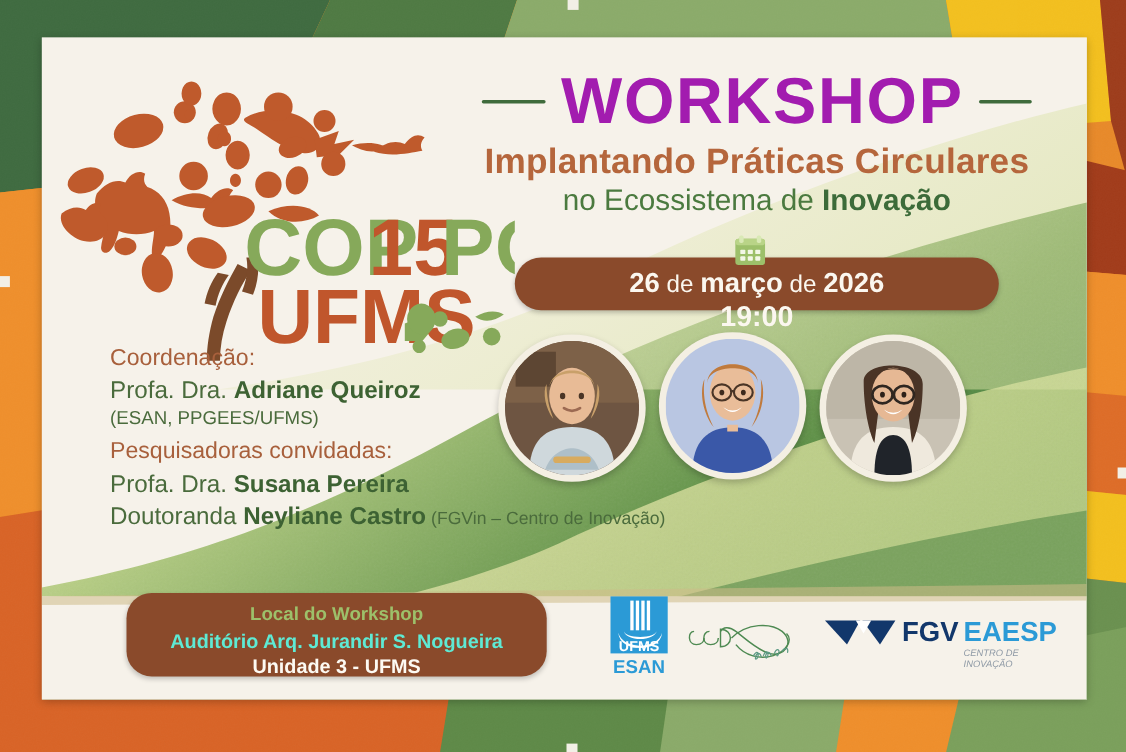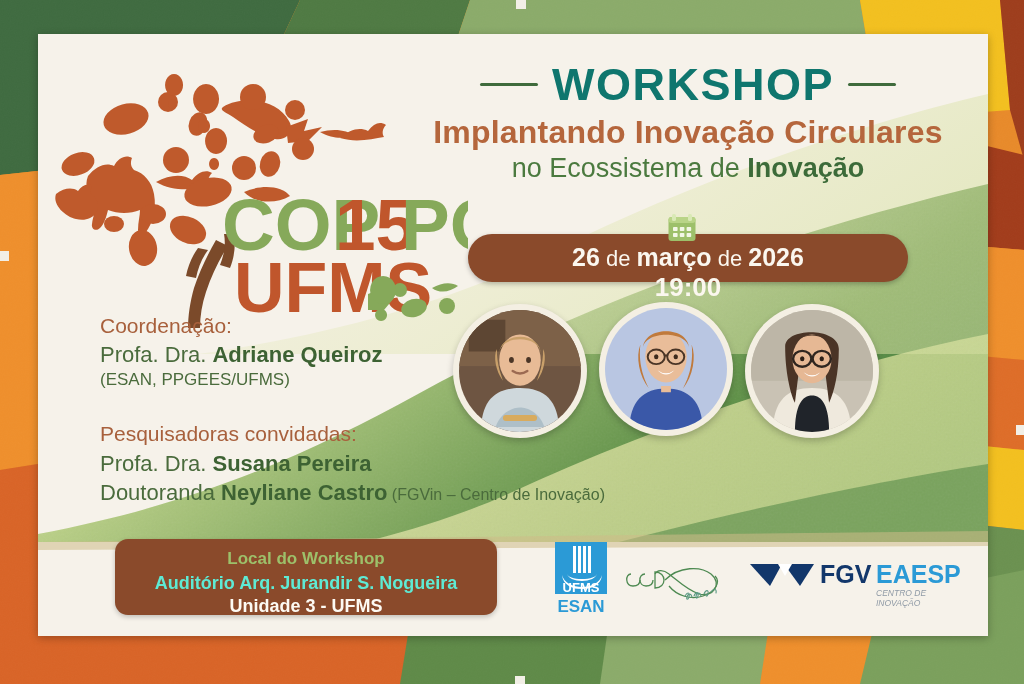--- a/index.html
+++ b/index.html
@@ -30,21 +30,21 @@
   
   #cop-logo { position:absolute; left:10px; top:38px; width:420px; height:260px; }
   #cop-logo svg { display:block; width:420px; height:260px; }
 
   
   #headline { position:absolute; left:360px; top:28px; width:580px; text-align:center; }
   #workshop-row { display:flex; align-items:center; justify-content:center; gap:14px; }
   .rule { height:3px; background:#3f6b3c; flex:0 0 58px; border-radius:2px; }
   .rule.short { flex-basis:48px; }
   #workshop {
-    font-size:45px; font-weight:bold; color:#0f766e; letter-spacing:1.5px;
+    font-size:59px; font-weight:bold; color:#a21caf; letter-spacing:1.5px;
     line-height:1.02;
   }
   #subtitle1 {
     margin-top:7px; font-size:32px; font-weight:bold; color:#b5663c;
     letter-spacing:.2px; line-height:1.12;
   }
   #subtitle2 {
     margin-top:2px; font-size:27px; color:#4b7a3f; line-height:1.15;
   }
   #subtitle2 b { color:#3c6b39; }
@@ -81,26 +81,26 @@
   #p2 { left:146px; top:0px; }
   #p3 { left:292px; top:2px; }
 
   
   #people { position:absolute; left:62px; top:278px; width:620px; }
   .plabel { font-size:21px; font-weight:normal; color:#a8603c; line-height:1.35; }
   .pline  { font-size:22px; color:#4a6b3c; line-height:1.32; }
   .pline b { color:#3d6233; font-weight:bold; }
   .psmall { font-size:17px; color:#4a6b3c; line-height:1.35; }
   .paff   { font-size:16px; color:#4a6b3c; }
-  #group2 { margin-top:28px; }
+  #group2 { margin-top:4px; }
 
   
   #local-box {
     position:absolute; left:77px; top:505px; width:382px; height:76px;
-    background:#8a4a2b; border-radius:13px; text-align:center;
+    background:#8a4a2b; border-radius:23px; text-align:center;
     padding-top:9px; box-shadow:0 2px 5px rgba(0,0,0,.22);
   }
   #local-title { font-size:17px; font-weight:bold; color:#9dc06a; line-height:1.3; }
   #local-l1 { font-size:18px; font-weight:bold; color:#5eead4; line-height:1.3; margin-top:2px; }
   #local-l2 { font-size:18px; font-weight:bold; color:#fdfaf3; line-height:1.3; }
 
   
   #logos { position:absolute; left:505px; top:500px; width:430px; height:88px; }
   .logo-wrap { position:absolute; }
   #logo-ufms { left:10px; top:8px; }
@@ -271,21 +271,21 @@
         </g>
       </svg>
     </div>
 
     <div id="headline">
       <div id="workshop-row">
         <span class="rule"></span>
         <span id="workshop">WORKSHOP</span>
         <span class="rule short"></span>
       </div>
-      <div id="subtitle1">Implantando Inovação Circulares</div>
+      <div id="subtitle1">Implantando Práticas Circulares</div>
       <div id="subtitle2"><span class="lt">no Ecossistema </span><span class="lt">de </span><b>Inovação</b></div>
     </div>
 
     <div id="date-badge">
       <span id="cal-icon">
         <svg viewBox="0 0 30 30" xmlns="http://www.w3.org/2000/svg">
           <rect x="1.5" y="4" width="27" height="24" rx="3" fill="#9dc06a"></rect>
           <rect x="1.5" y="4" width="27" height="6" rx="3" fill="#b9d487"></rect>
           <rect x="5" y="1" width="4" height="7" rx="1.6" fill="#d9e9b5"></rect>
           <rect x="21" y="1" width="4" height="7" rx="1.6" fill="#d9e9b5"></rect>

